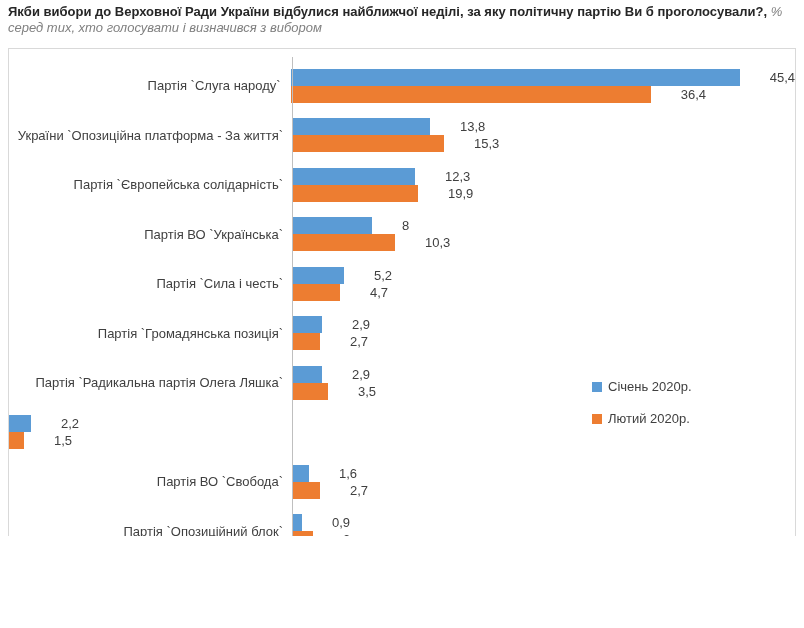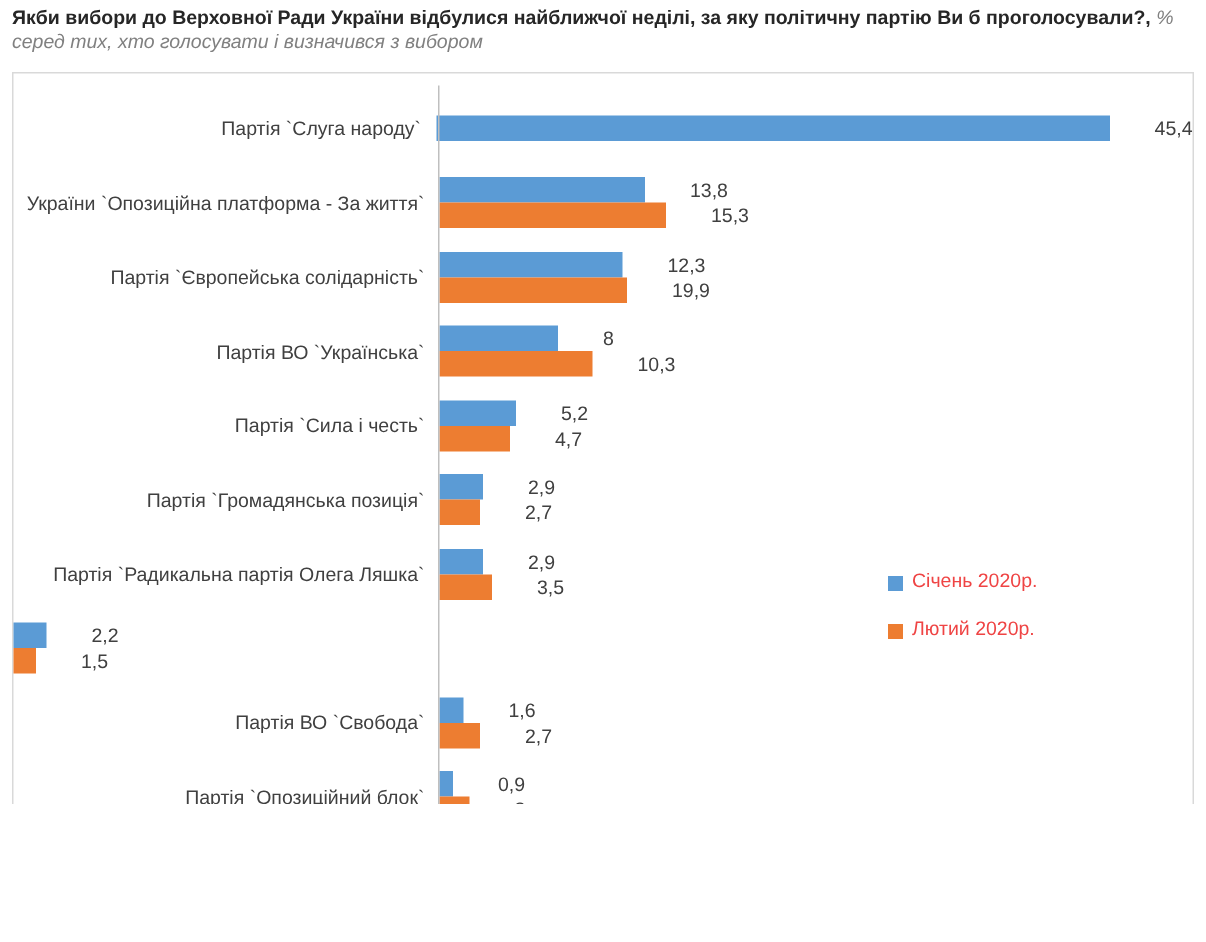--- a/index.html
+++ b/index.html
@@ -88,24 +88,24 @@
   .legend {
     position: absolute;
     left: 583px;
     top: 330px;
     display: flex;
     flex-direction: column;
     gap: 17px;
   }
   .legend-item {
     display: flex;
-    align-items: flex-end;
+    align-items: center;
     gap: 6px;
     font-size: 13px;
-    color: #ef4444;
+    color: #404040;
     white-space: nowrap;
   }
   .swatch {
     width: 10px;
     height: 10px;
     display: inline-block;
     flex: 0 0 auto;
   }
 </style>
 </head>
@@ -118,20 +118,24 @@
   </div>
 
   <div class="chart-box" style="border-color: rgb(217, 217, 217);">
     <div class="rows">
         <div class="row">
           <div class="cat">Партія `Слуга народу`</div>
           <div class="stack">
             <div class="bar-line">
               <div class="bar" style="width: 449px; background: rgb(91, 155, 213);"></div>
               <span class="val">45,4</span>
+            </div>
+            <div class="bar-line">
+              <div class="bar" style="width: 360px; background: rgb(237, 125, 49);"></div>
+              <span class="val">36,4</span>
             </div>
           </div>
         </div>
         <div class="row">
           <div class="cat">України `Опозиційна платформа - За життя`</div>
           <div class="stack">
             <div class="bar-line">
               <div class="bar" style="width: 137px; background: rgb(91, 155, 213);"></div>
               <span class="val">13,8</span>
             </div>

